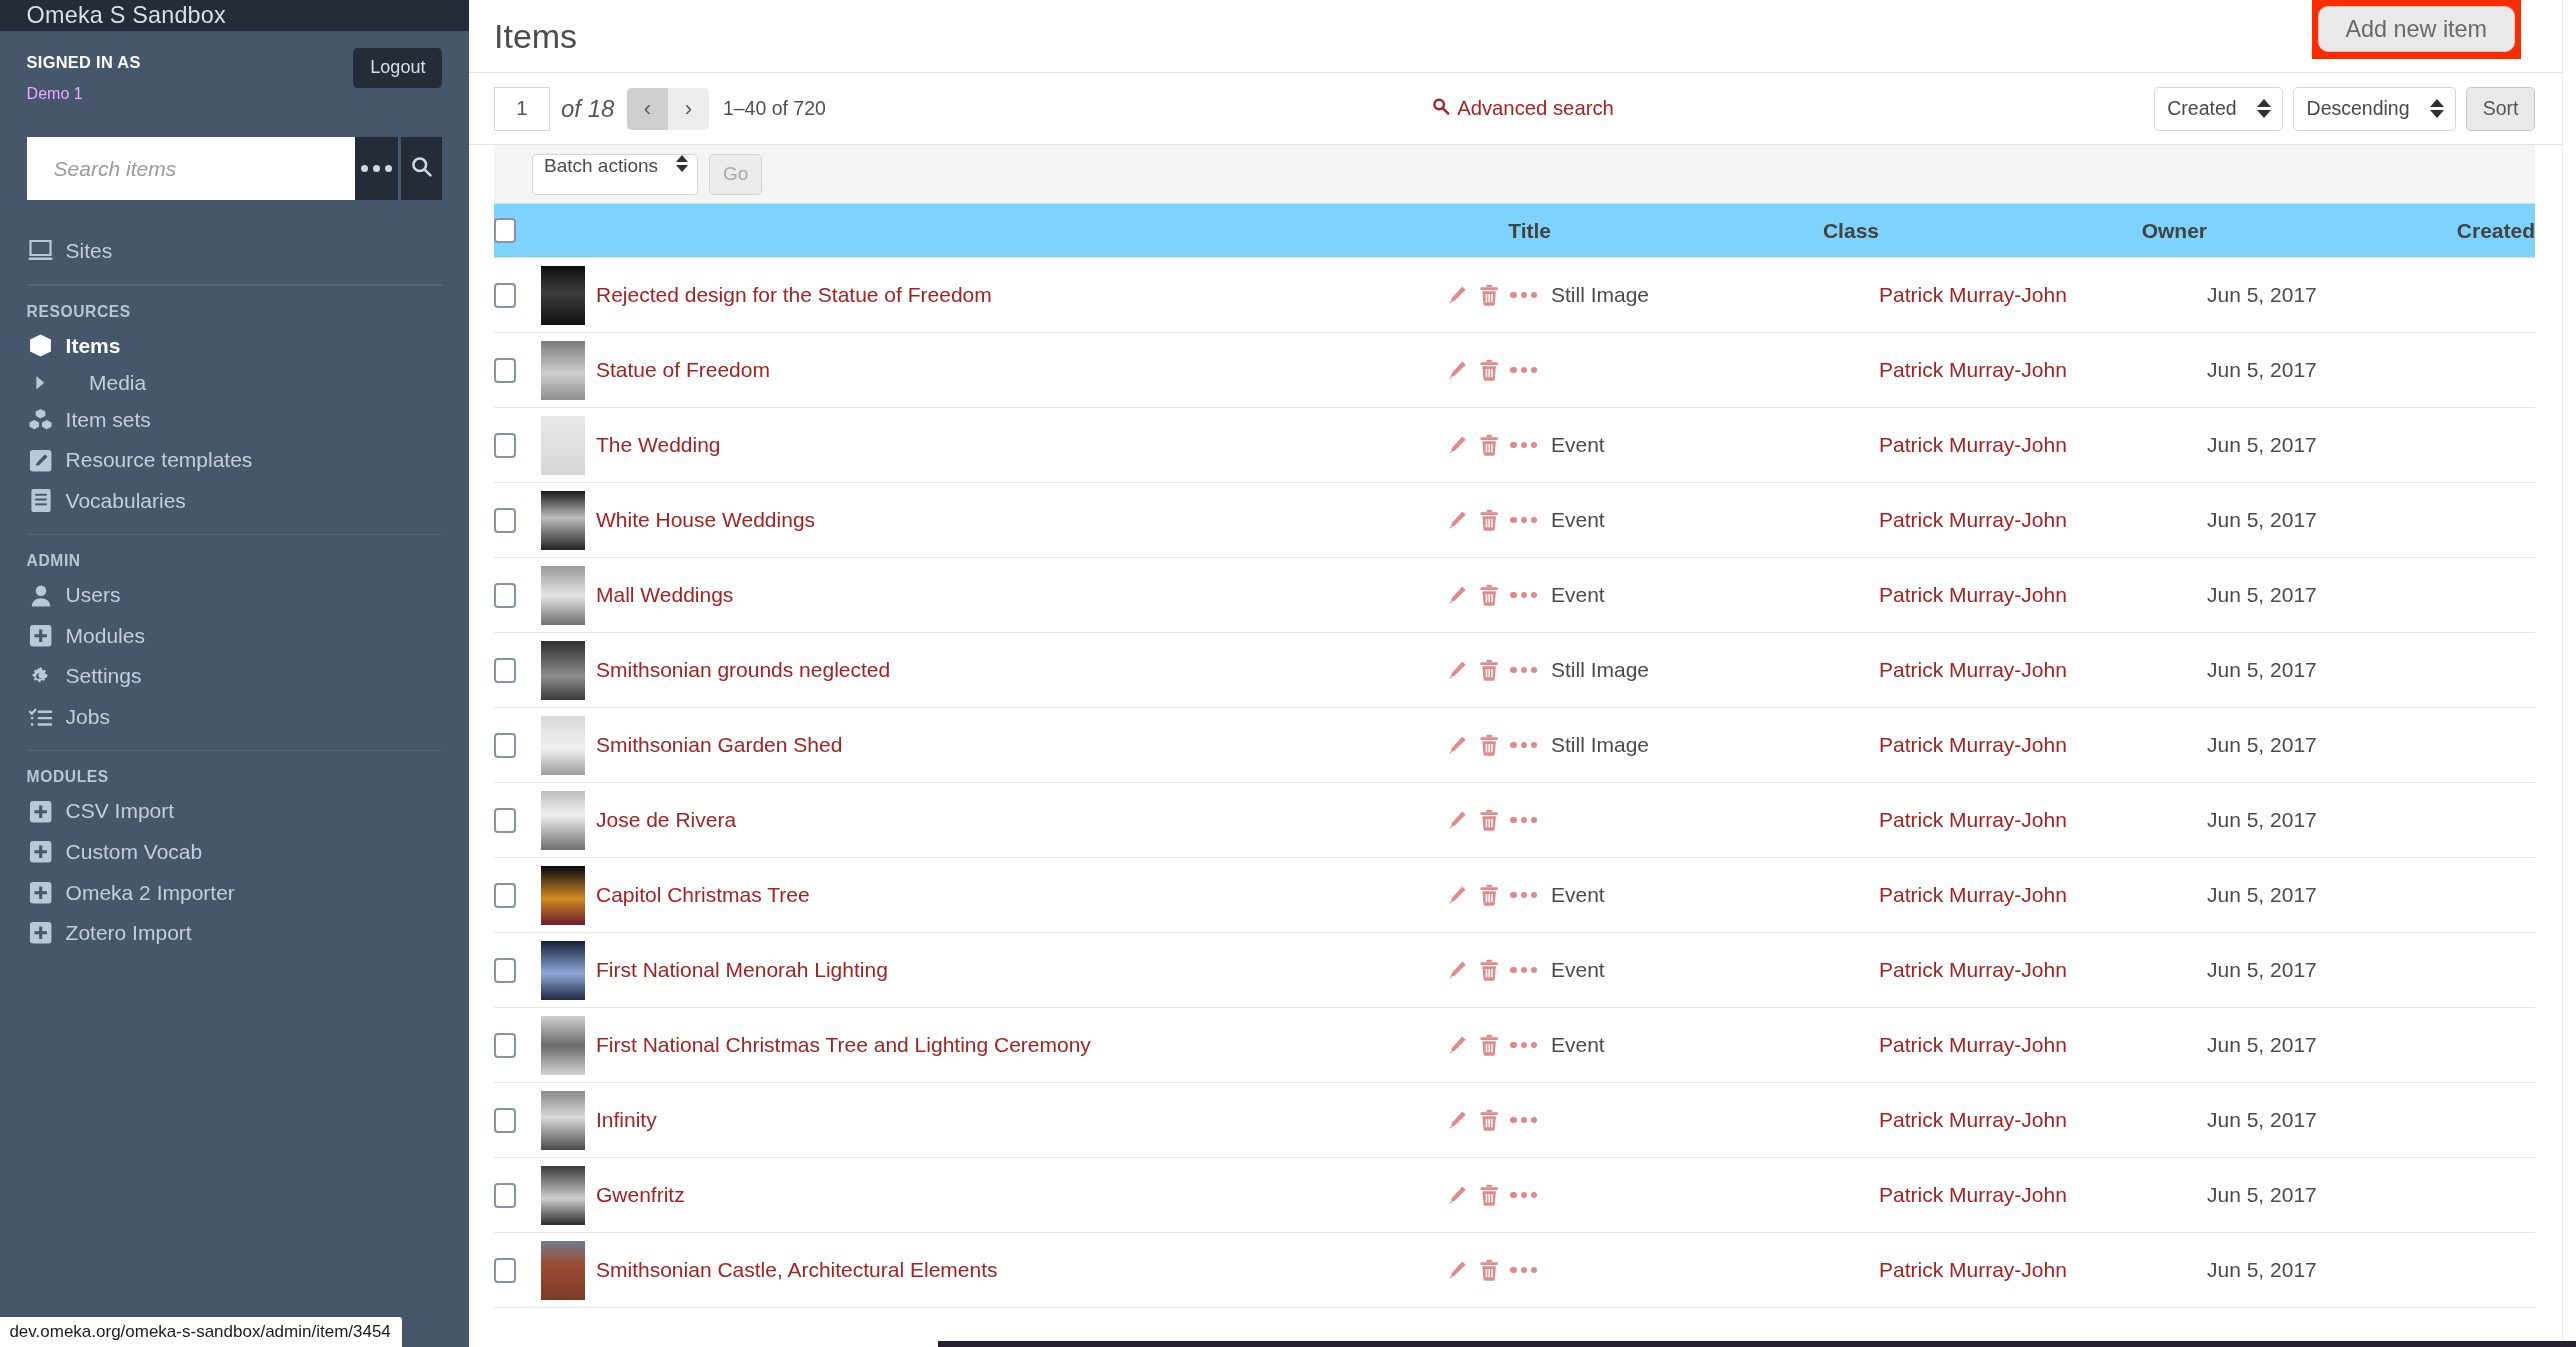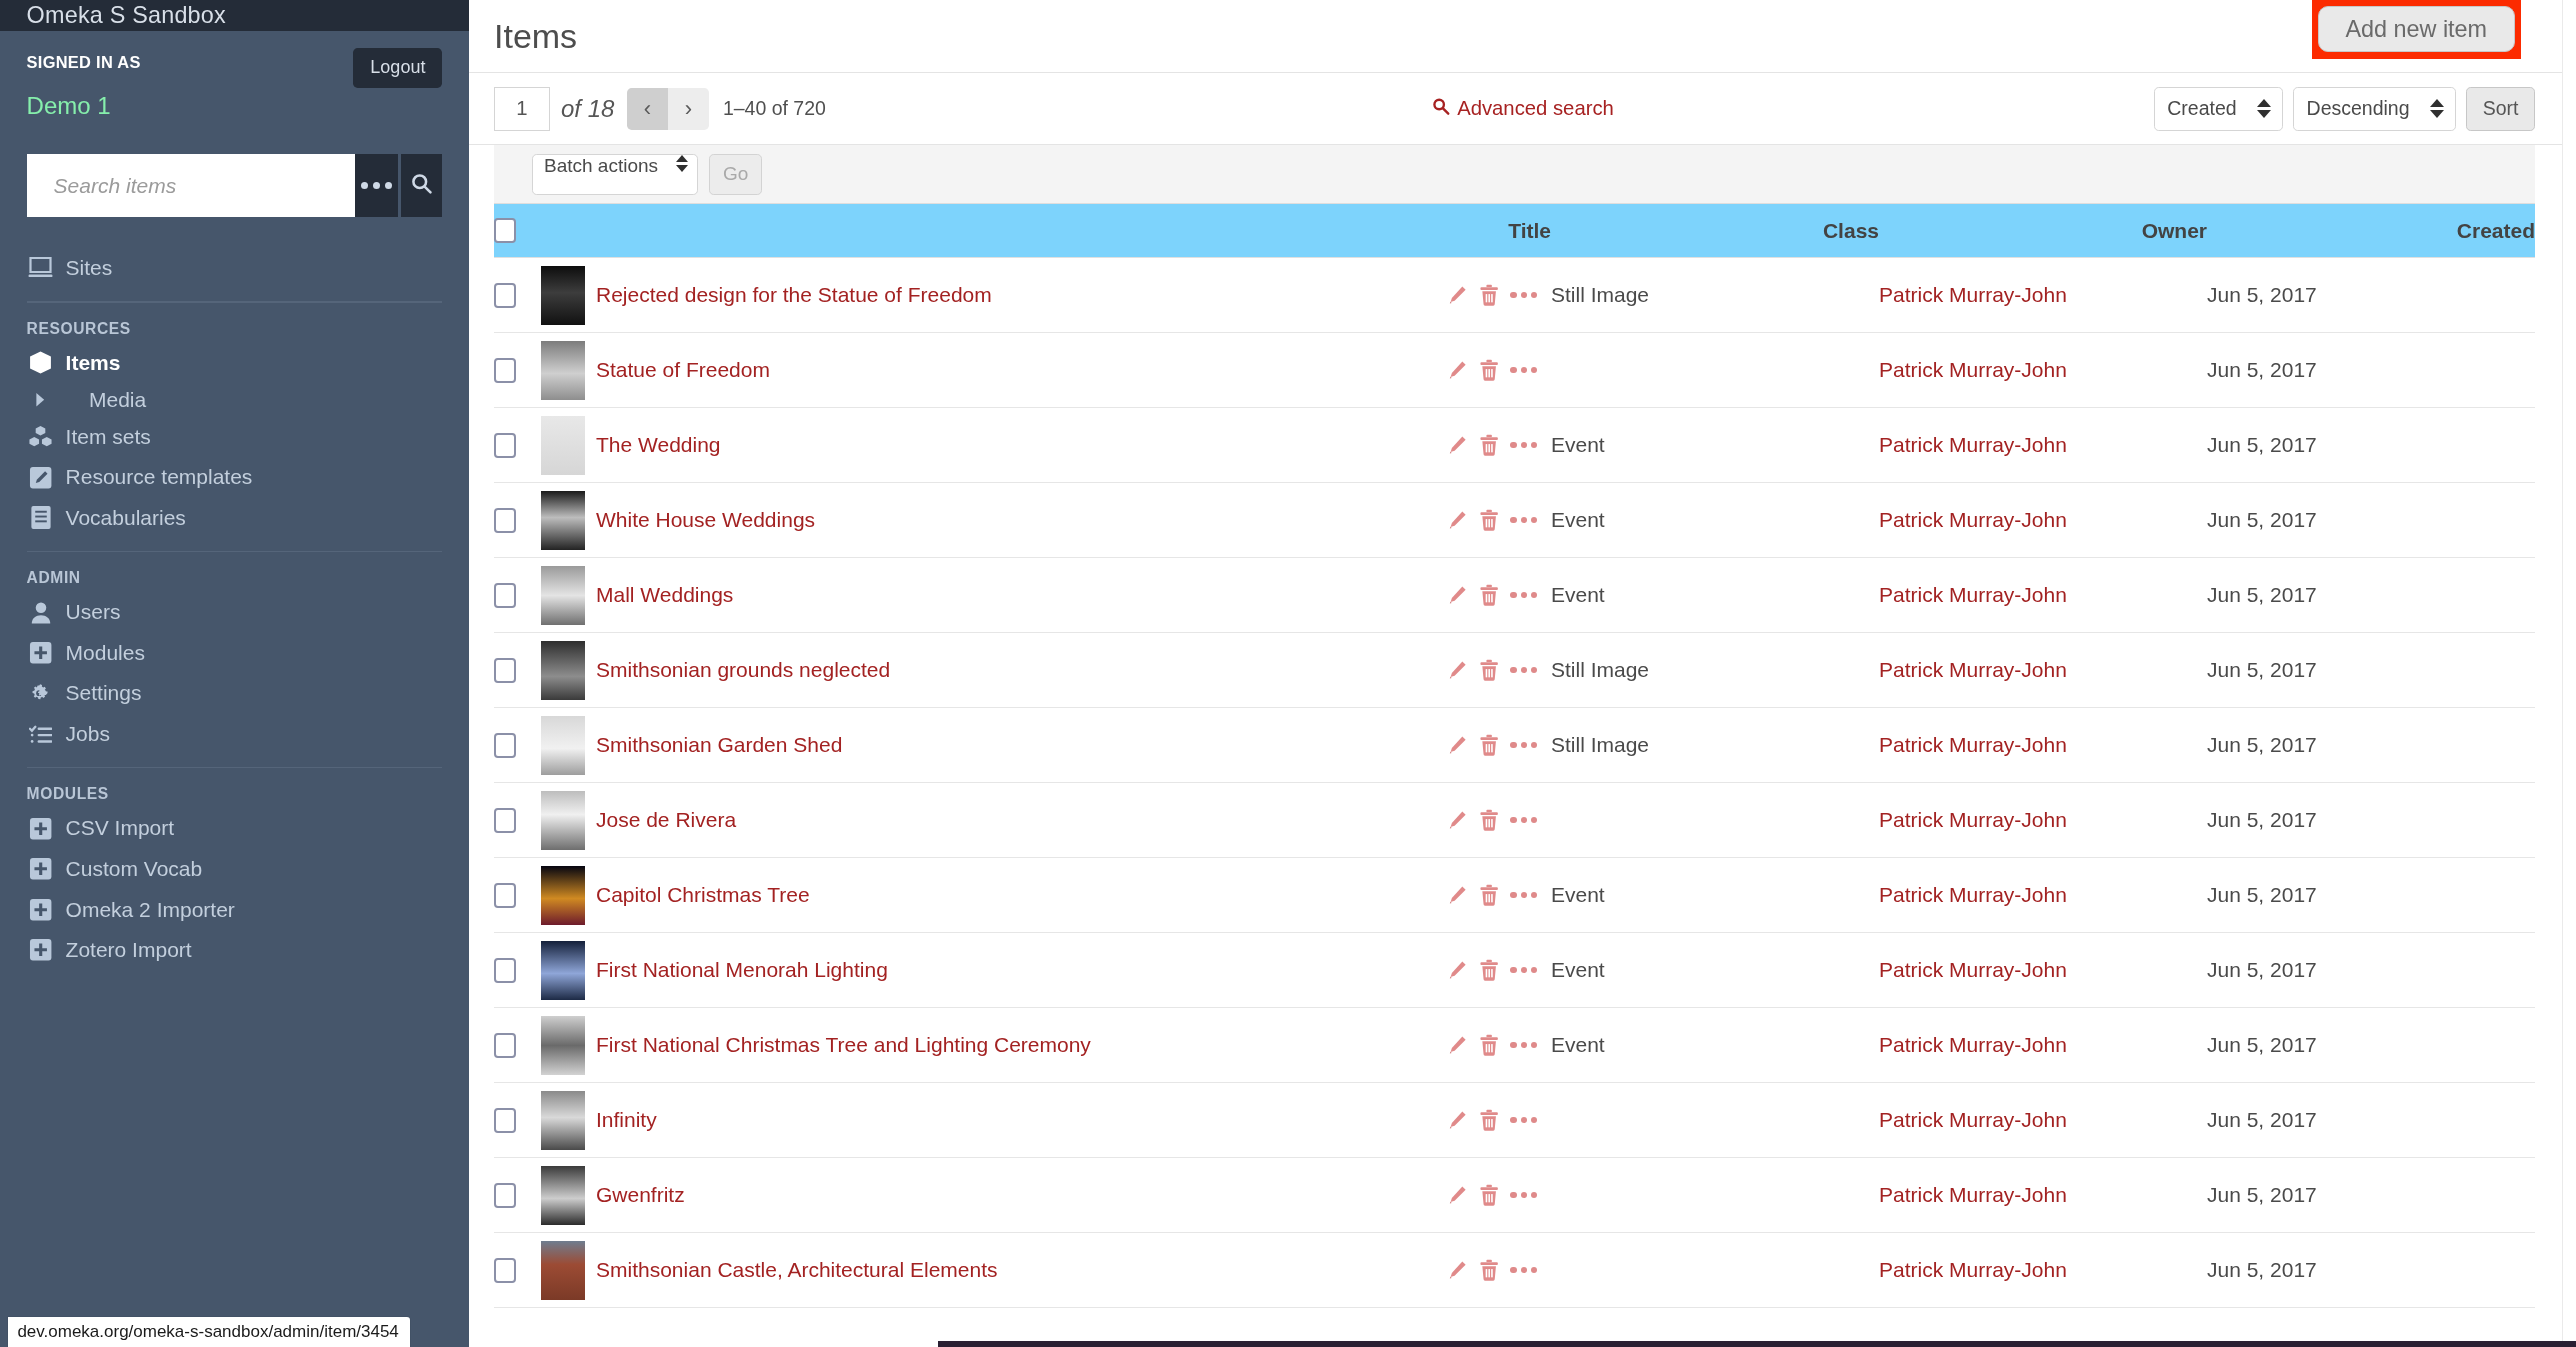--- a/index.html
+++ b/index.html
@@ -30,21 +30,21 @@
   }
   .user-block {
     padding: 22px 26.6px 0 26.6px;
     position: relative;
   }
   .signed-label {
     color: #ffffff; font-size: 16.4px; font-weight: 700;
     letter-spacing: 0.3px; text-transform: uppercase;
   }
   .user-name {
-    color: #86efac; font-size: 24px; margin-top: 20px;
+    color: #f0abfc; font-size: 16px; margin-top: 13px;
   }
   .logout-btn {
     position: absolute; right: 26.6px; top: 17px;
     background: #242c38; color: #d8dfe8;
     border: none; border-radius: 4.7px;
     padding: 9.4px 17px; font-size: 18px;
     font-family: "Liberation Sans", sans-serif;
     cursor: pointer;
   }
   .search-row {
@@ -90,21 +90,21 @@
     padding: 4.7px 26.6px 4.7px 26.6px; cursor: pointer;
   }
   .nav-sub .caret {
     width: 28px; flex: 0 0 28px; margin-right: 11px;
     display: flex; align-items: center; justify-content: center;
   }
   .nav-sub .nav-label { font-size: 21px; color: #c3cfdd; margin-left: 23.4px;}
 
   
   #status-bar {
-    position: absolute; left: 8px; bottom: 0;
+    position: absolute; left: 0; bottom: 0;
     background: #ffffff;
     border-top-right-radius: 3.1px;
     padding: 4.7px 11px 5.5px 9.4px;
     font-size: 17px; color: #1b1b1b;
     white-space: nowrap;
     z-index: 50;
     box-shadow: 0 0 0 0.8px rgba(0,0,0,.06);
   }
 
   

